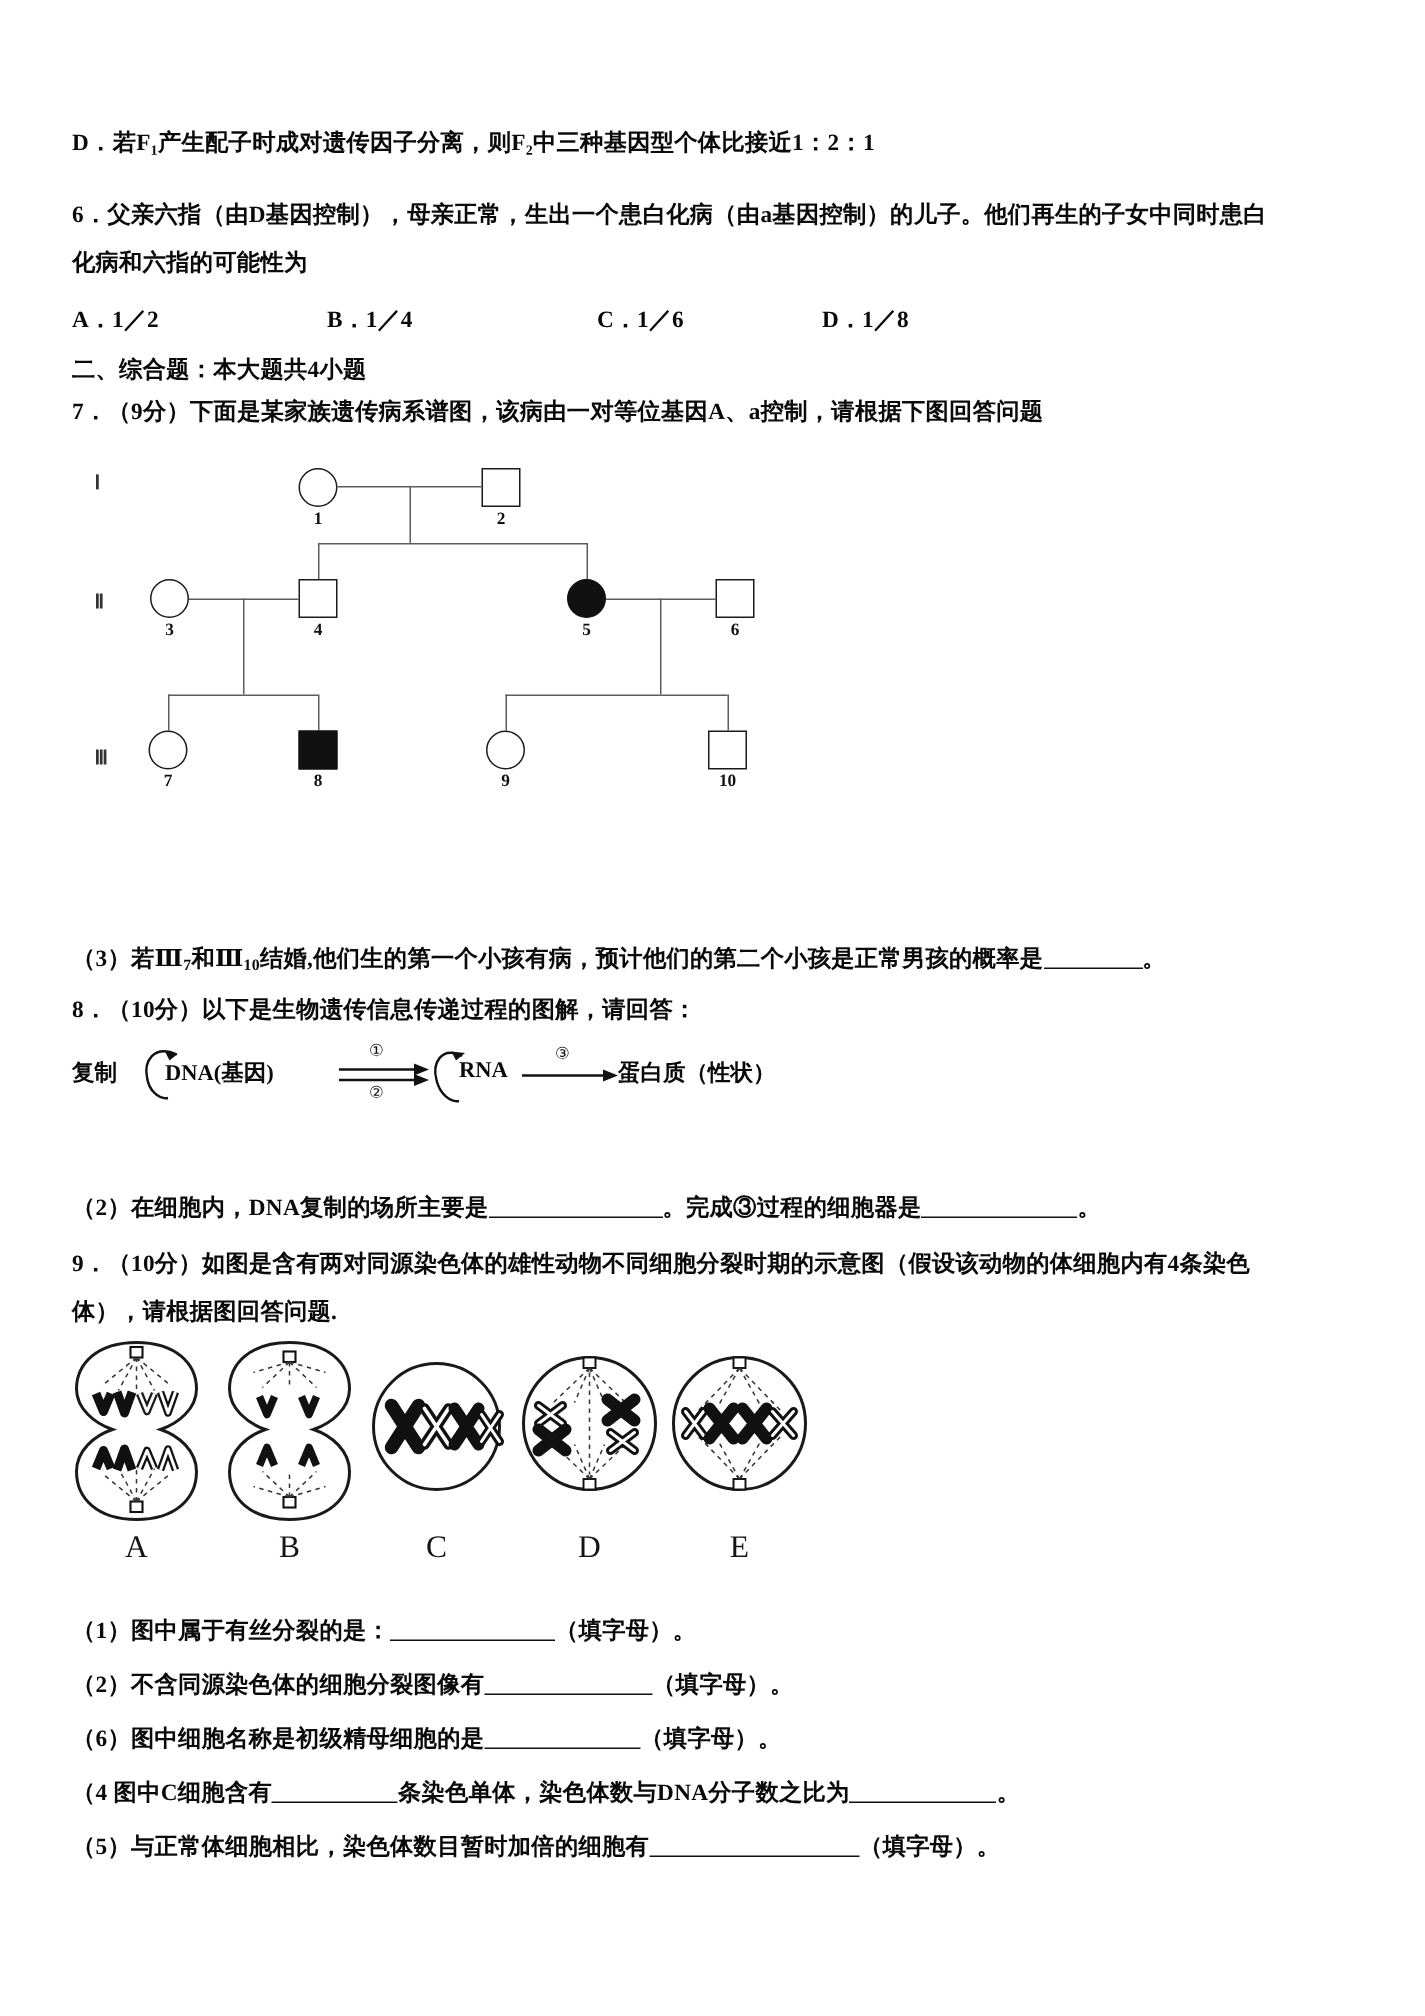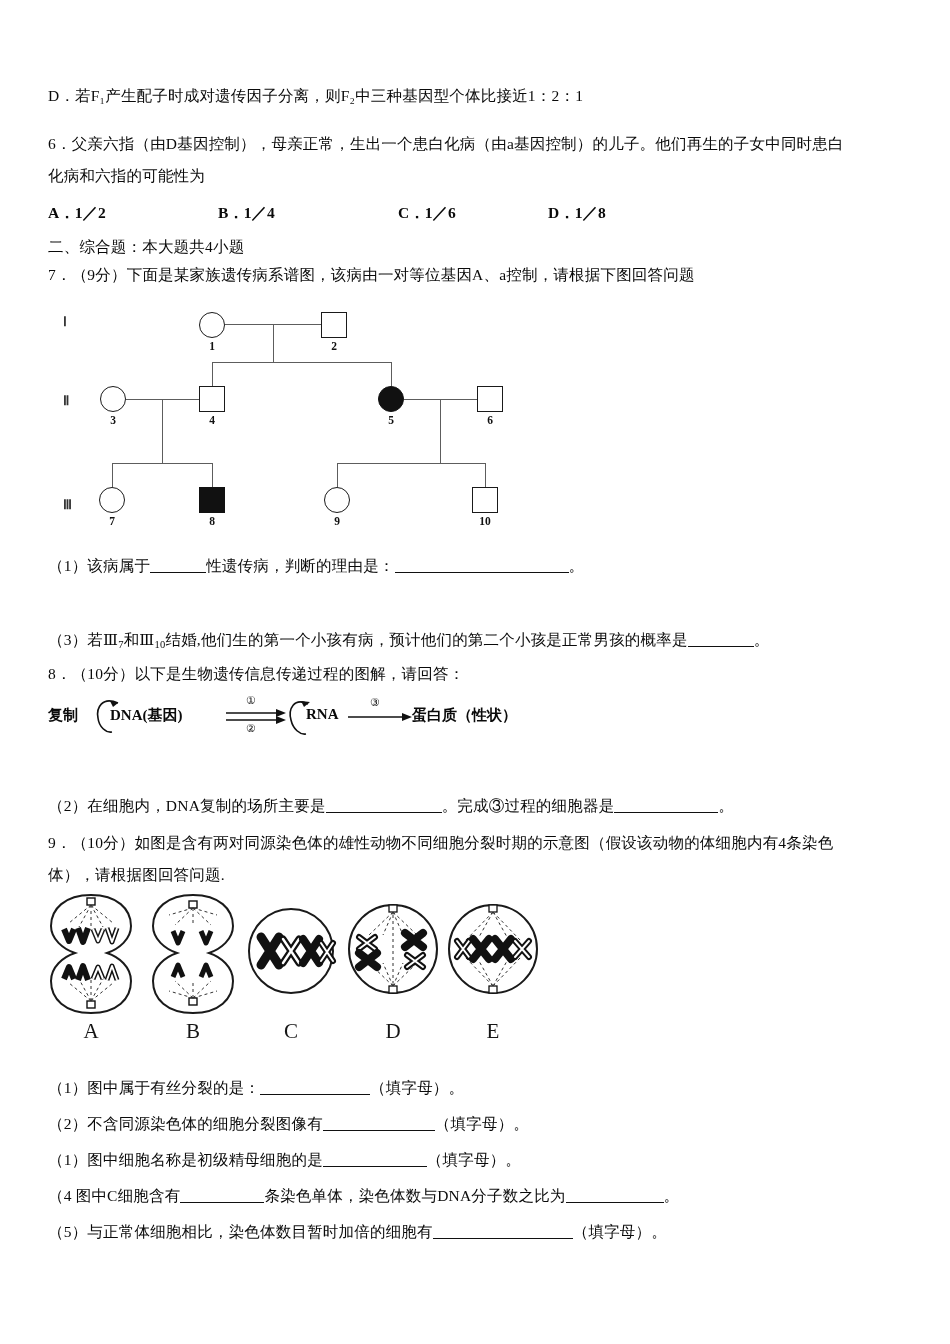--- a/index.html
+++ b/index.html
@@ -20,21 +20,21 @@
     left: 0; top: 0;
     width: 950px;
     height: 1344px;
   }
   .line {
     position: absolute;
     font-size: 15.5px;
     line-height: 22px;
     letter-spacing: 0.2px;
     white-space: nowrap;
-    font-weight: 400;
+    font-weight: 700;
   }
   .blank {
     display: inline-block;
     border-bottom: 1.3px solid #111;
     vertical-align: -2px;
   }
   sub { font-size: 68%; vertical-align: -0.28em; }
 
   
   .opt-row { position: absolute; left: 48px; width: 860px; }
@@ -190,23 +190,20 @@
     <div class="idx" style="left:144px; top:215px;">8</div>
 
     <div class="sym circle" style="left:269px; top:187px;"></div>
     <div class="idx" style="left:269px; top:215px;">9</div>
 
     <div class="sym square" style="left:417px; top:187px;"></div>
     <div class="idx" style="left:417px; top:215px;">10</div>
   </div>
 
 
-  <div class="line" style="left:48px; top:555px;">
-    <span>（1）该病属于</span><span class="blank" style="width:56px;"></span><span>性遗传病，判断的理由是：</span><span class="blank" style="width:174px;"></span><span>。</span>
-  </div>
 
 
   <div class="line" style="left:48px; top:629px;">
     <span>（3）若Ⅲ</span><sub>7</sub><span>和Ⅲ</span><sub>10</sub><span>结婚,他们生的第一个小孩有病，预计他们的第二个小孩是正常男孩的概率是</span><span class="blank" style="width:66px;"></span><span>。</span>
   </div>
 
   <div class="line" style="left:48px; top:663px;">8．（10分）以下是生物遗传信息传递过程的图解，请回答：</div>
 
   <div id="flow">
     <span class="txt" style="left:0px; top:12px;">复制</span>
@@ -399,21 +396,21 @@
 
   <div class="line" style="left:48px; top:1077px;">
     <span>（1）图中属于有丝分裂的是：</span><span class="blank" style="width:110px;"></span><span>（填字母）。</span>
   </div>
 
   <div class="line" style="left:48px; top:1113px;">
     <span>（2）不含同源染色体的细胞分裂图像有</span><span class="blank" style="width:112px;"></span><span>（填字母）。</span>
   </div>
 
   <div class="line" style="left:48px; top:1149px;">
-    <span>（1）图中细胞名称是初级精母细胞的是</span><span class="blank" style="width:104px;"></span><span>（填字母）。</span>
+    <span>（6）图中细胞名称是初级精母细胞的是</span><span class="blank" style="width:104px;"></span><span>（填字母）。</span>
   </div>
 
   <div class="line" style="left:48px; top:1185px;">
     <span>（4 图中C细胞含有</span><span class="blank" style="width:84px;"></span><span>条染色单体，染色体数与DNA分子数之比为</span><span class="blank" style="width:98px;"></span><span>。</span>
   </div>
 
   <div class="line" style="left:48px; top:1221px;">
     <span>（5）与正常体细胞相比，染色体数目暂时加倍的细胞有</span><span class="blank" style="width:140px;"></span><span>（填字母）。</span>
   </div>
 

